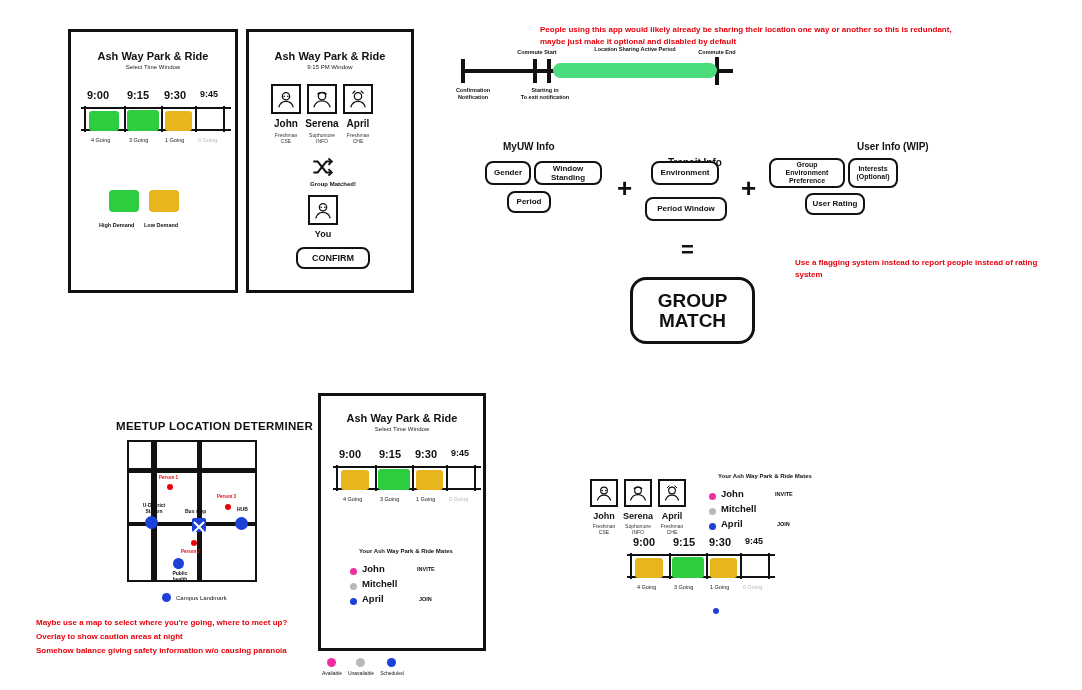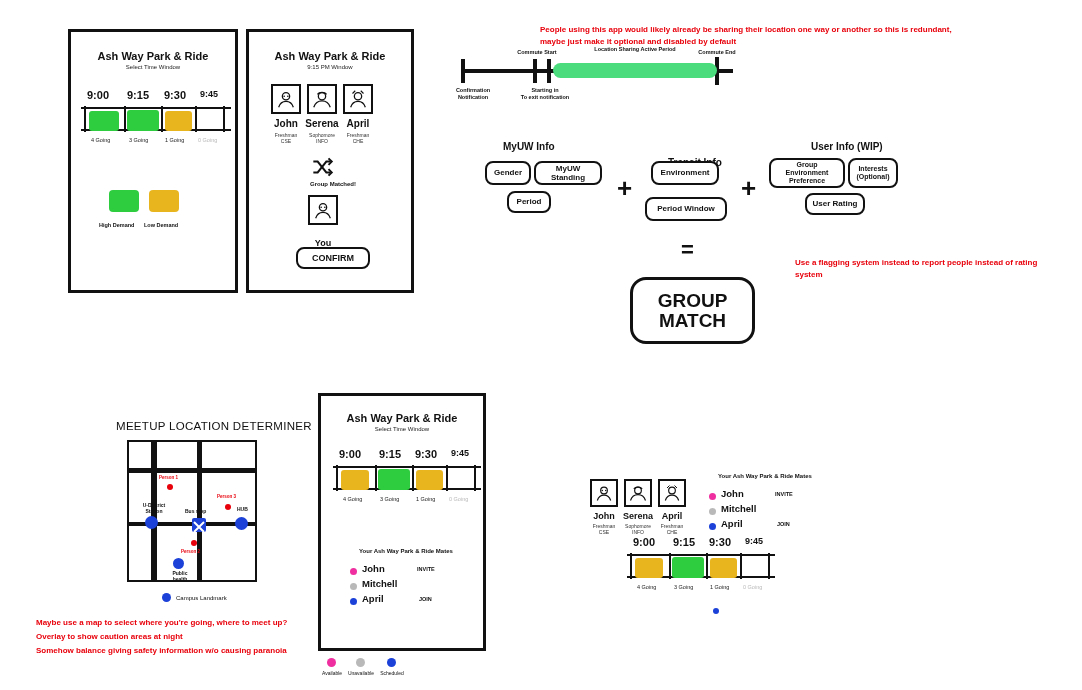--- a/index.html
+++ b/index.html
@@ -66,21 +66,21 @@
   }
 
   
   .tl-bar { position:absolute; background:#111; }
   .tl-green {
     position:absolute; background:#4bdc7e; border-radius:10px;
   }
   .tl-lbl { position:absolute; font-size:5.5px; font-weight:bold; color:#111; text-align:center; line-height:1.3; }
 
   
-  .map-title { position:absolute; font-size:11.5px; font-weight:normal; color:#111; letter-spacing:.3px; }
+  .map-title { position:absolute; font-size:11.5px; font-weight:bold; color:#111; letter-spacing:.3px; }
   .mapbox { position:absolute; border:2px solid #111; background:#fff; overflow:hidden; }
   .road { position:absolute; background:#111; }
   .stop { position:absolute; border-radius:50%; background:#1b41d8; }
   .pin { position:absolute; width:6px; height:6px; border-radius:50%; background:#e8000b; }
   .mlabel { position:absolute; font-size:5px; font-weight:bold; color:#111; line-height:1.2; }
   .mlabel.red { color:#e8000b; font-size:4.5px; }
   .legend-dot { position:absolute; width:9px; height:9px; border-radius:50%; background:#1b41d8; }
   .legend-txt { position:absolute; font-size:6px; color:#111; }
 
   
@@ -90,21 +90,21 @@
   .mate-act { position:absolute; font-size:5.5px; font-weight:bold; color:#111; }
 
   .status-dot { position:absolute; width:9px; height:9px; border-radius:50%; }
   .status-txt { position:absolute; font-size:5px; color:#111; text-align:center; width:40px; }
 
   .confirm-btn {
     position:absolute; border:2px solid #111; border-radius:8px; background:#fff;
     display:flex; align-items:center; justify-content:center;
     font-size:9px; font-weight:bold; color:#111;
   }
-  .you-lbl { position:absolute; font-size:9px; font-weight:bold; color:#111; text-align:center;margin-top:9px; }
+  .you-lbl { position:absolute; font-size:9px; font-weight:bold; color:#111; text-align:center; }
   .gm-lbl { position:absolute; font-size:6px; font-weight:bold; color:#111; text-align:center; }
 </style>
 </head>
 <body>
 
 <div class="phone" style="left:68px; top:29px; width:170px; height:264px;">
   <div class="phone-title" style="margin-top:18px; font-size:11px;">Ash Way Park &amp; Ride</div>
   <div class="phone-sub">Select Time Window</div>
 
   <div class="timewin" style="left:10px; top:57px; width:150px;">
@@ -216,32 +216,32 @@
   <div class="tl-lbl" style="left:52px; top:3px; width:60px;">Commute Start</div>
   <div class="tl-lbl" style="left:232px; top:3px; width:60px;">Commute End</div>
   <div class="tl-lbl" style="left:-10px; top:41px; width:56px; white-space:pre-line;">Confirmation
 Notification</div>
   <div class="tl-lbl" style="left:58px; top:41px; width:64px; white-space:pre-line;">Starting in
 To exit notification</div>
 </div>
 
 <div class="grp-head" style="left:503px; top:141px;">MyUW Info</div>
 <div class="pill" style="left:485px; top:161px; width:46px; height:24px;">Gender</div>
-<div class="pill" style="left:534px; top:161px; width:68px; height:24px;">MyUW Standing</div>
+<div class="pill" style="left:534px; top:161px; width:68px; height:24px;">Window Standing</div>
 <div class="pill" style="left:507px; top:191px; width:44px; height:22px;">Period</div>
 
 <div class="plus" style="left:617px; top:175px;">+</div>
 
 <div class="grp-head" style="left:668px; top:157px;">Transit Info</div>
 <div class="pill" style="left:651px; top:161px; width:68px; height:24px;">Environment</div>
 <div class="pill" style="left:645px; top:197px; width:82px; height:24px;">Period Window</div>
 
 <div class="plus" style="left:741px; top:175px;">+</div>
 
-<div class="grp-head" style="left:803px; top:141px;padding-left:8px;">User Info (WIP)</div>
+<div class="grp-head" style="left:849px; top:141px;padding-left:8px;">User Info (WIP)</div>
 <div class="pill" style="left:769px; top:158px; width:76px; height:30px; font-size:7px;">Group Environment Preference</div>
 <div class="pill" style="left:848px; top:158px; width:50px; height:30px; font-size:7px;">Interests (Optional)</div>
 <div class="pill" style="left:805px; top:193px; width:60px; height:22px;">User Rating</div>
 
 <div class="equals" style="left:681px; top:237px;">=</div>
 
 <div class="groupmatch" style="left:630px; top:277px; width:125px; height:67px;">GROUP MATCH</div>
 
 <div class="anno" style="left:795px; top:257px; width:260px;">Use a flagging system instead to report people instead of rating system</div>
 

